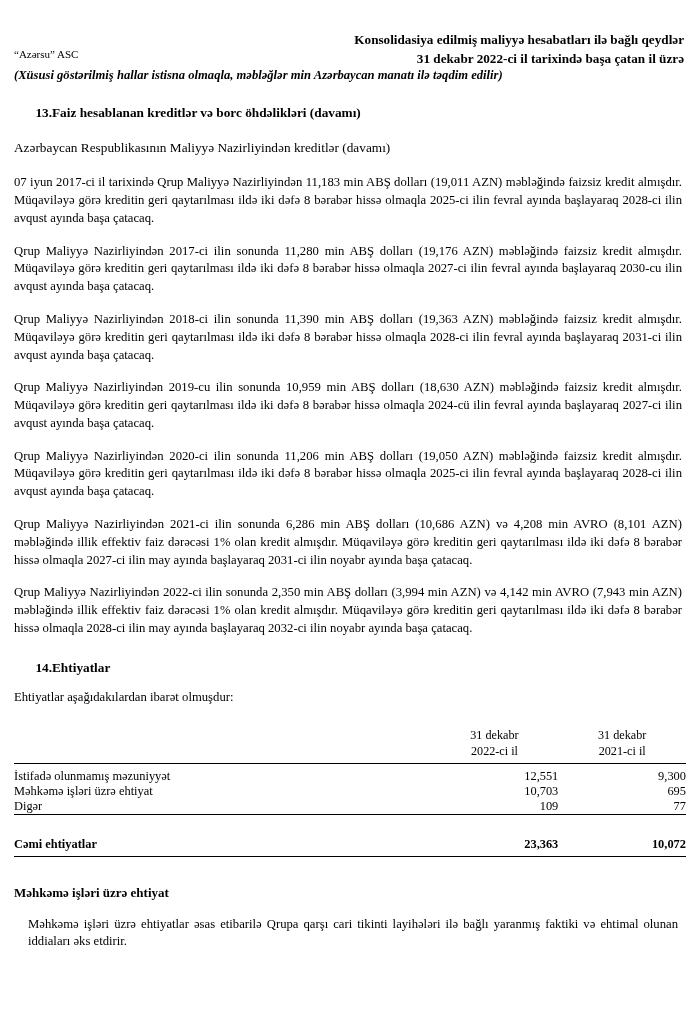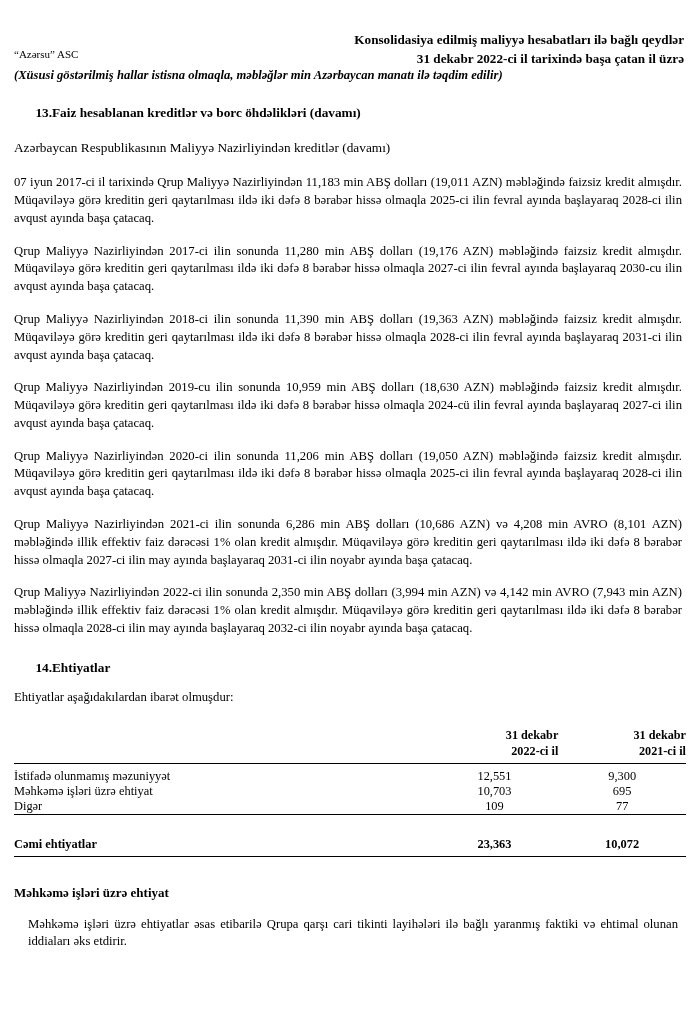--- a/index.html
+++ b/index.html
@@ -93,34 +93,33 @@
     font-size: 12.4px;
   }
   table.res th, table.res td {
     padding: 0;
     vertical-align: bottom;
   }
   .col-lbl { width: 62%; }
   .col-num { width: 19%; text-align: right; }
 
   .th-wrap {
-    text-align: right;
-    font-weight: bold;
+    font-weight: normal;
     line-height: 1.35;
     padding-bottom: 3px;
     font-size: 12.2px;
   }
   .rule-top td, .rule-top th {
     border-top: 1.1px solid #000;
   }
   .rule-bottom td {
     border-bottom: 1.1px solid #000;
   }
   .r-lbl { padding: 1.5px 0 1.5px 6px; }
-  .r-num { padding: 1.5px 4px 1.5px 0; text-align: center; }
+  .r-num { padding: 1.5px 4px 1.5px 0; text-align: right; }
   .tot .r-lbl, .tot .r-num { font-weight: bold; padding-top: 22px; padding-bottom: 4px; }
   .spacer-row td { height: 5px; }
 
   .sub-title2 {
     margin-top: 28px;
     font-weight: bold;
     font-size: 13.0px;
   }
   .para.indent {
     margin-left: 14px;

